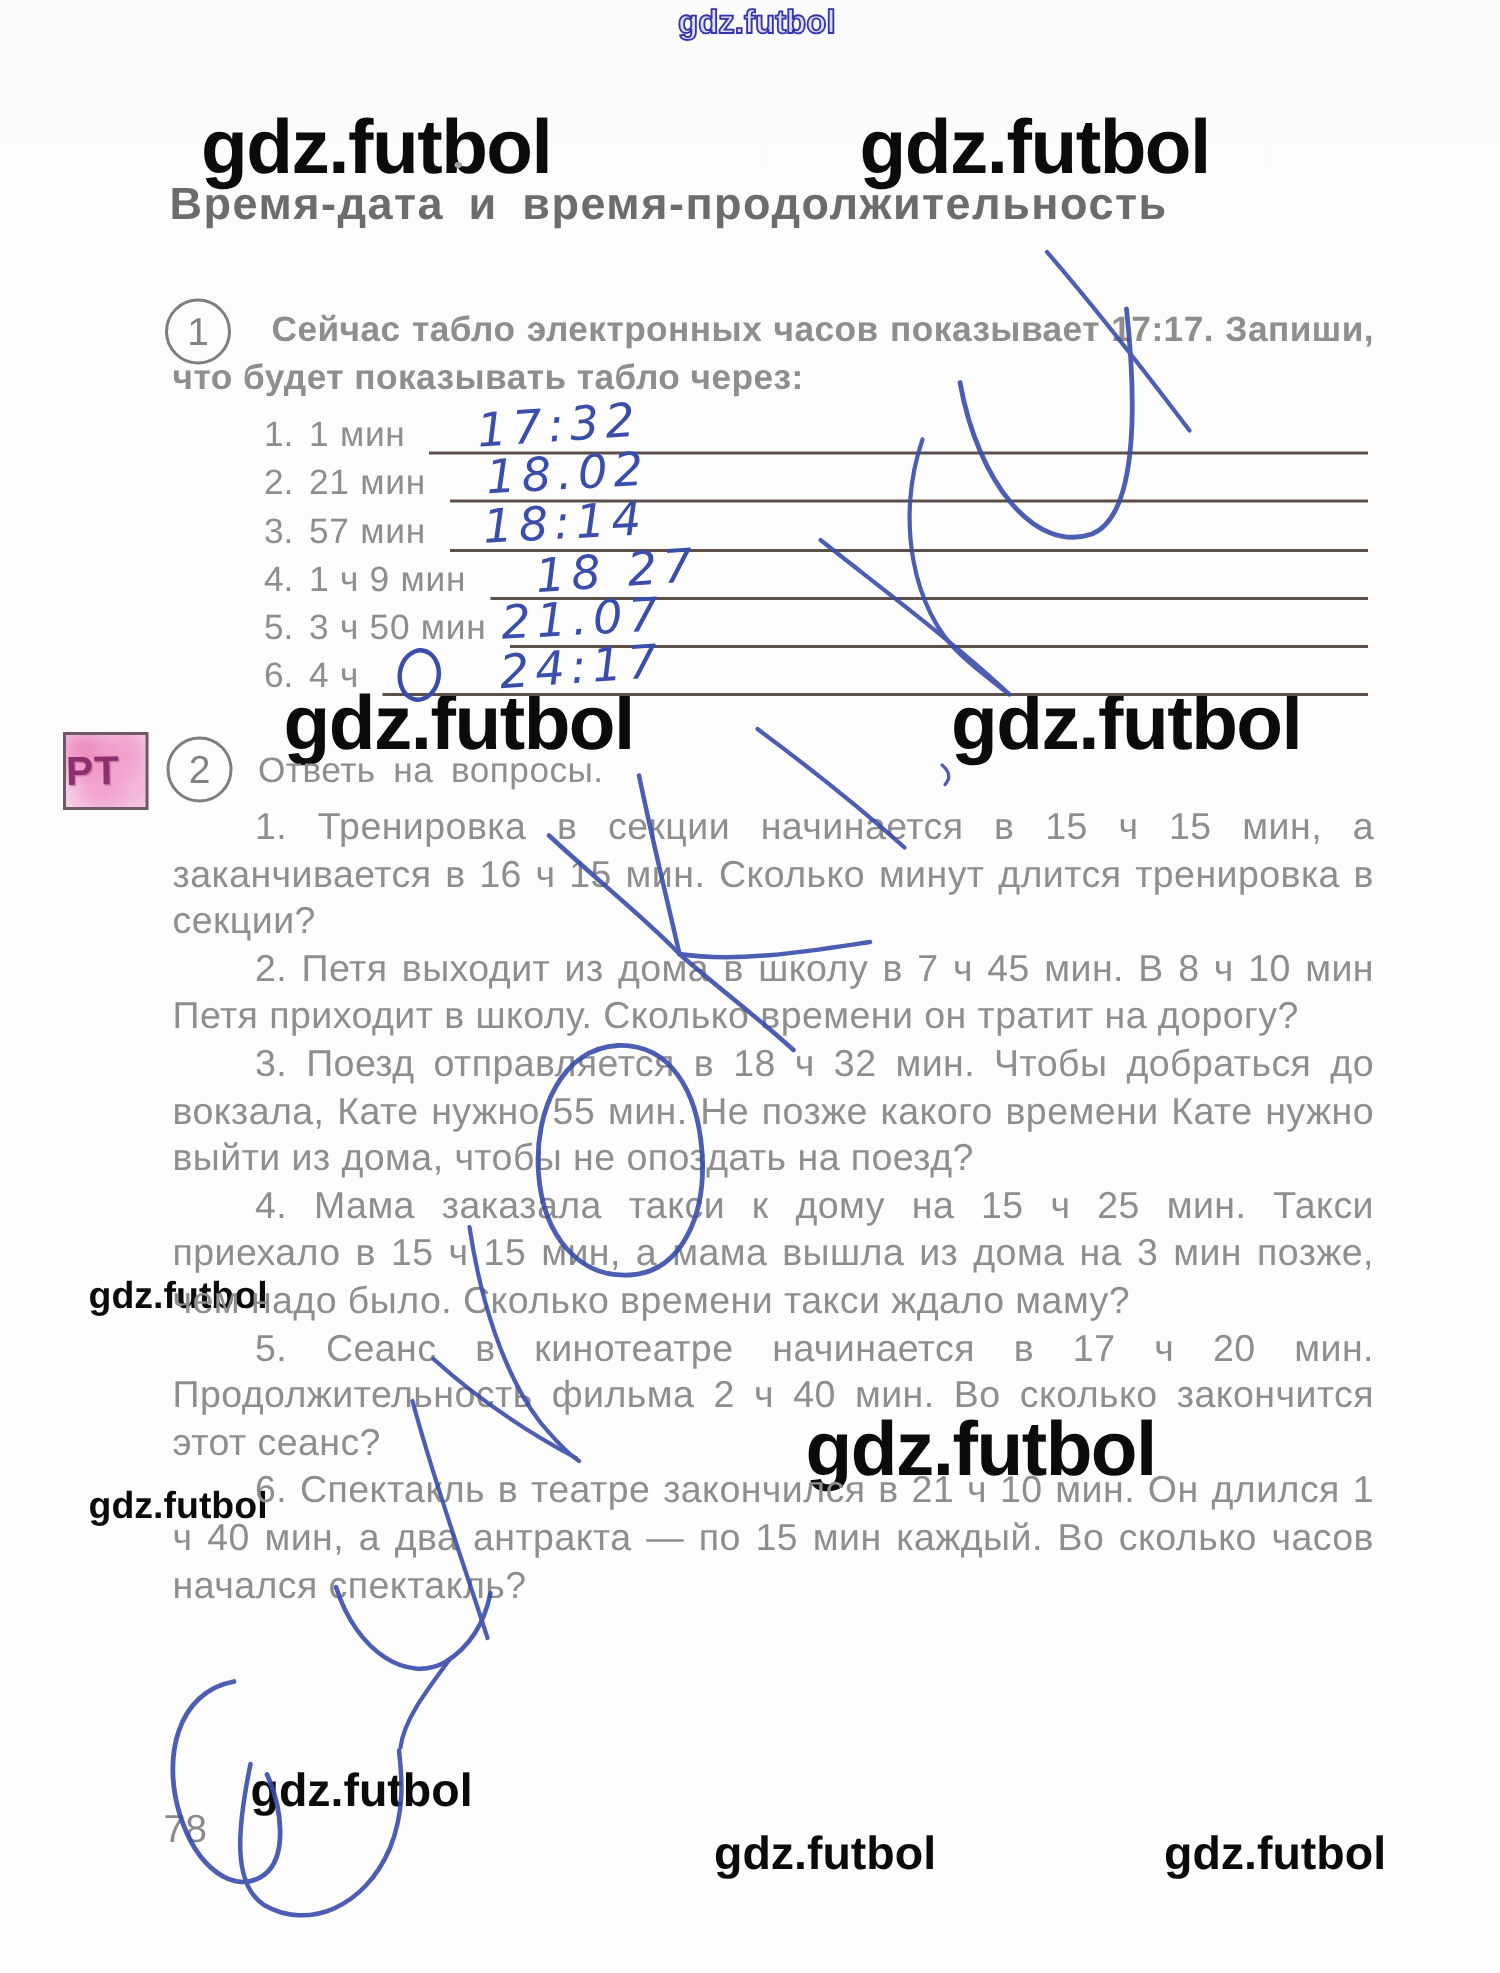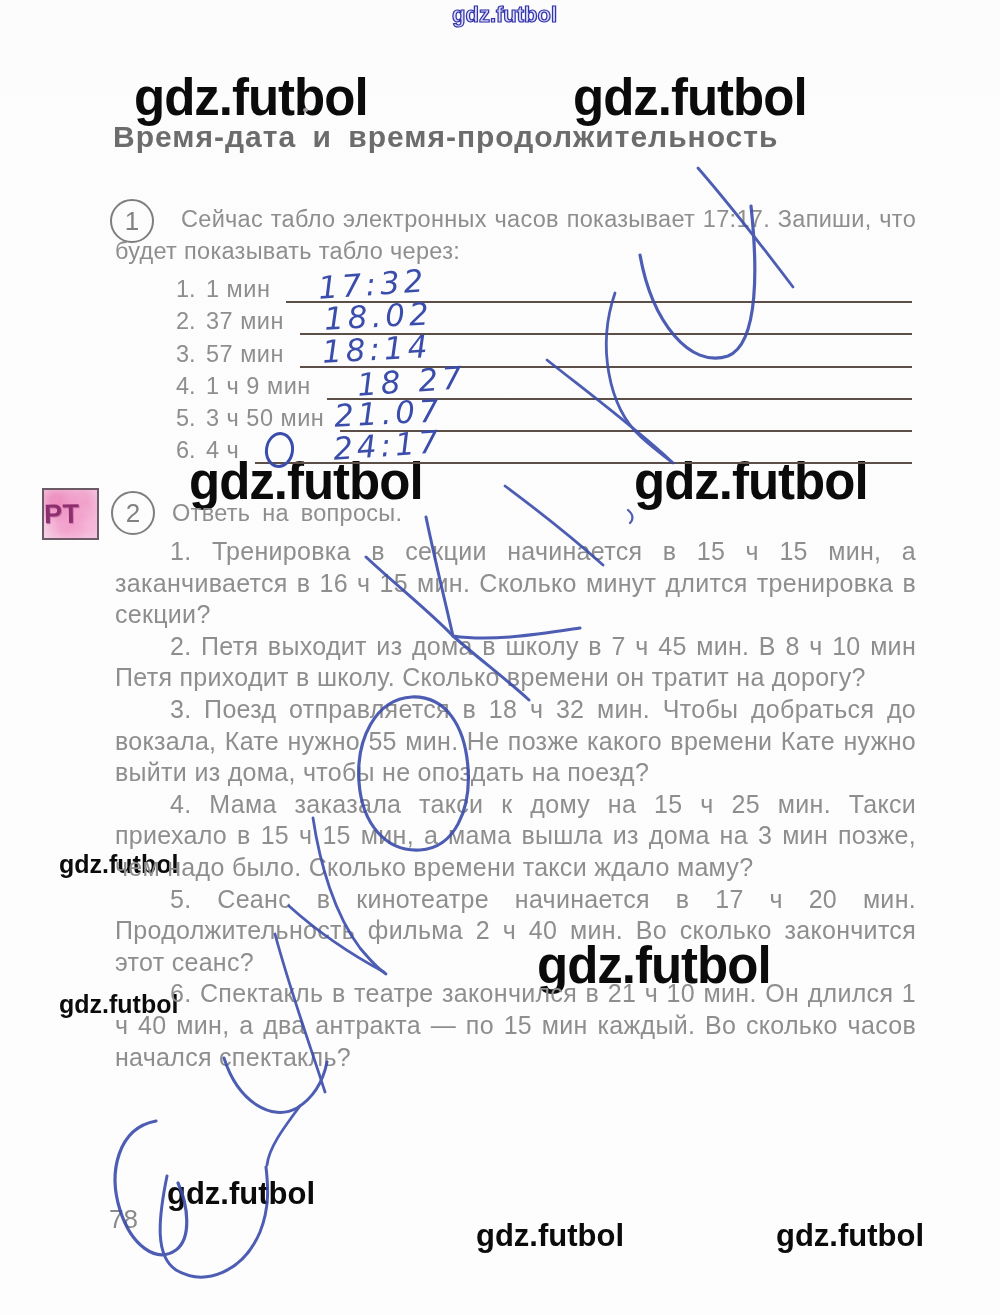--- a/index.html
+++ b/index.html
@@ -45,21 +45,21 @@
     border:2.5px solid #7e7e7e; border-radius:50%;
     color:#828282; font-size:26px;
     display:flex; align-items:center; justify-content:center;
   }
   .circle-1 { left:110px; top:199px; }
   .circle-2 { left:111px; top:491px; }
 
   .para {
     position:absolute; left:115px; width:801px;
     font-size:23.5px; line-height:31.6px; color:#8e8e8e;
-    text-align:justify; letter-spacing:.3px;
+    text-align:justify; letter-spacing:.3px;font-weight:bold;
   }
   .ex1-prompt { top:204px; text-indent:66px; }
 
   .answers { position:absolute; left:176px; top:271px; width:736px; }
   .arow { display:flex; height:32.2px; align-items:flex-end; font-size:23.5px; color:#8e8e8e; }
   .arow .num { width:30px; flex:0 0 auto; }
   .arow .dur { flex:0 0 auto; margin-right:16px; letter-spacing:.5px; }
   .arow .line {
     flex:1 1 auto; position:relative; height:100%;
     border-bottom:2px solid #5c4f47;
@@ -147,21 +147,21 @@
   <div class="answers">
     <div class="arow">
       <span class="num">1.</span>
       <span class="dur">1 мин</span>
       <span class="line">
           <span class="hand h1">17:32</span>
         </span>
     </div>
     <div class="arow">
       <span class="num">2.</span>
-      <span class="dur">37 мин</span>
+      <span class="dur">21 мин</span>
       <span class="line">
           <span class="hand h2">18.02</span>
         </span>
     </div>
     <div class="arow">
       <span class="num">3.</span>
       <span class="dur">57 мин</span>
       <span class="line">
           <span class="hand h3">18:14</span>
         </span>

